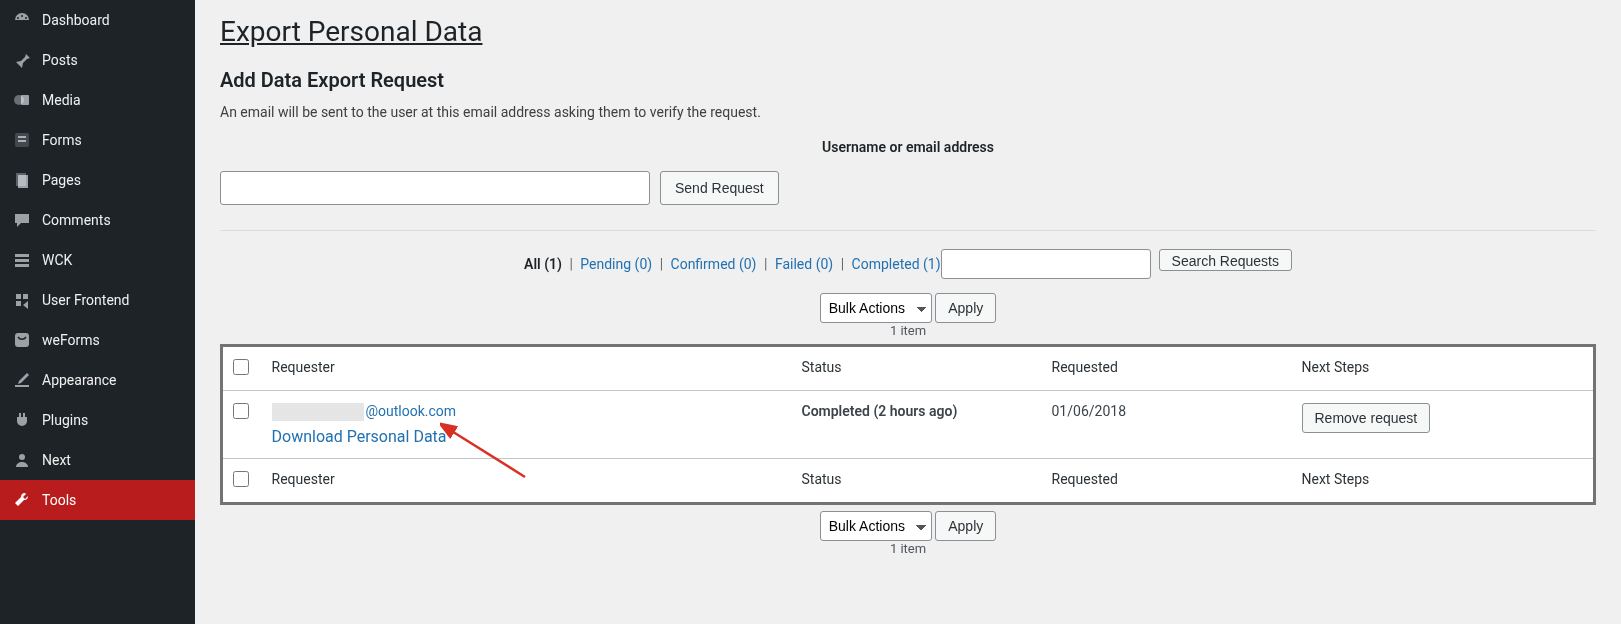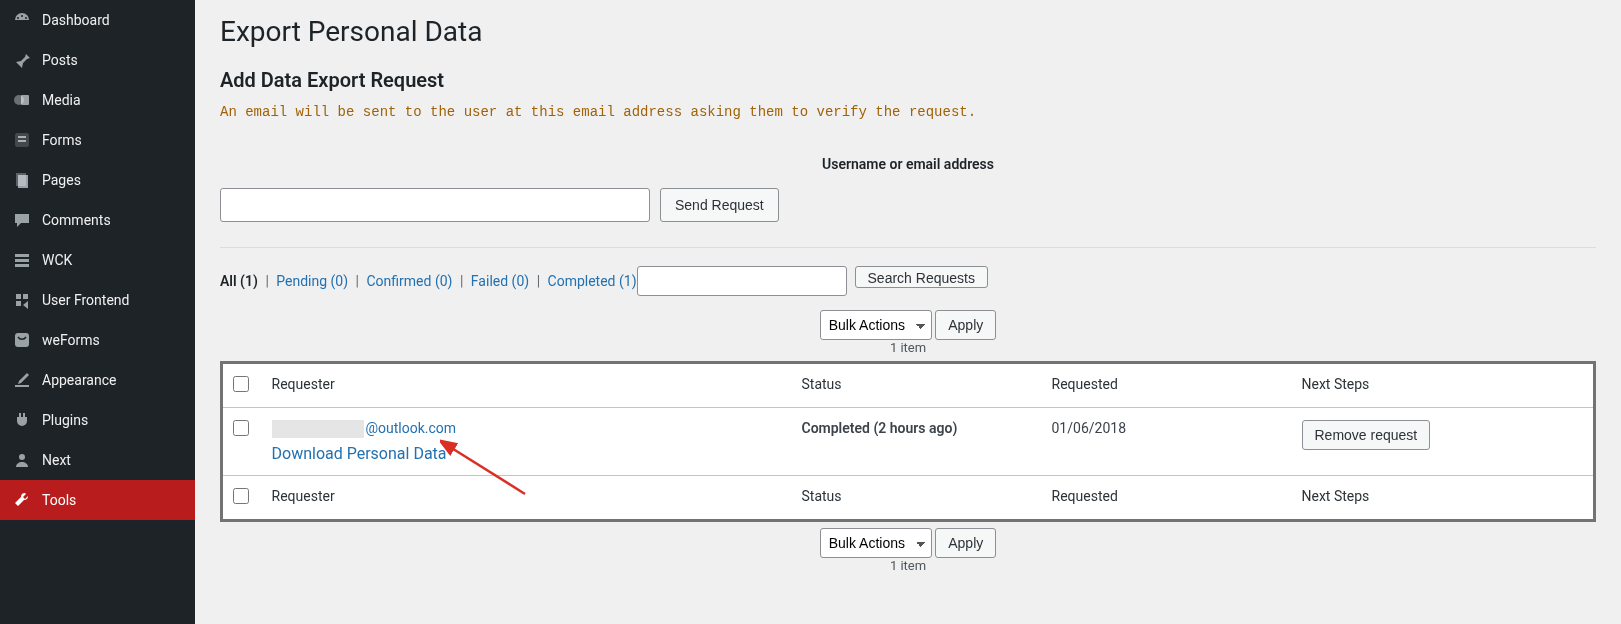--- a/index.html
+++ b/index.html
@@ -6,29 +6,29 @@
 body { font-family: -apple-system, BlinkMacSystemFont, "Segoe UI", Roboto, sans-serif; font-size: 14px; color: #3c434a; background: #f0f0f1; }
 .wrap { display: flex; min-height: 624px; }
 .sidebar { width: 195px; background: #1d2327; color: #f0f0f1; }
 .sidebar-item { display: flex; align-items: center; padding: 10px 12px; cursor: pointer; color: #f0f0f1; position: relative; }
 .sidebar-item.active { background: #b91c1c; color: #fff; }
 .sidebar-item.active::after { content: ""; position: absolute; right: -8px; top: 50%; margin-top: -8px; border: 8px solid transparent; border-right-color: #f0f0f1; }
 .sidebar-item .icon { width: 20px; height: 20px; margin-right: 10px; display: inline-flex; align-items: center; justify-content: center; color: rgba(240,246,252,.6); }
 .sidebar-item.active .icon { color: #fff; }
 .sidebar-item .label { font-size: 14px; }
 .content { flex: 1; padding: 15px 25px; }
-h1 { font-size: 28px; font-weight: 400; color: #1d2327; margin: 0 0 20px; }
+h1 { font-size: 28px; font-weight: 400; color: #1d2327; margin: 0 0 20px; text-decoration: underline; }
 h2 { font-size: 20px; font-weight: 600; color: #1d2327; margin: 0 0 12px; }
-.desc { font-size: 14px; color: #a16207; margin-bottom: 36px; font-family: Liberation Mono, monospace; }
+.desc { font-size: 14px; color: #404040; margin-bottom: 19px; }
 .form-label { font-weight: 600; font-size: 14px; color: #1d2327; margin-bottom: 16px; display: block; text-align: center; }
 .form-row { display: flex; gap: 10px; margin-bottom: 25px; }
 .text-input { border: 1px solid #8c8f94; border-radius: 3px; padding: 6px 8px; font-size: 14px; width: 430px; background: #fff; height: 34px; }
 .button { background: #f6f7f7; border: 1px solid #8c8f94; border-radius: 3px; padding: 6px 14px; font-size: 14px; cursor: pointer; color: #2c3338; height: 34px; }
 hr.sep { border: 0; border-top: 1px solid #dcdcde; margin: 0 0 18px; }
-.subsubsub { display: flex; align-items: center; justify-content: flex-start; margin-bottom: 14px; }
+.subsubsub { display: flex; align-items: center; justify-content: center; margin-bottom: 14px; }
 .filters { font-size: 14px; }
 .filters a { color: #2271b1; text-decoration: none; }
 .filters .sep { color: #646970; margin: 0 4px; }
 .filters .current { color: #1d2327; font-weight: 600; }
 .search-box { display: flex; gap: 8px; }
 .search-input { border: 1px solid #8c8f94; border-radius: 3px; padding: 4px 8px; width: 210px; height: 30px; background: #fff; }
 .tablenav { display: flex; align-items: center; justify-content: space-between; margin-bottom: 6px; flex-direction: column; }
 .bulk-select { border: 1px solid #8c8f94; border-radius: 3px; padding: 4px 24px 4px 8px; font-size: 14px; background: #fff; height: 30px; appearance: none; background-image: linear-gradient(45deg, transparent 50%, #555 50%), linear-gradient(135deg, #555 50%, transparent 50%); background-position: right 10px top 13px, right 5px top 13px; background-size: 5px 5px, 5px 5px; background-repeat: no-repeat; }
 .tablenav .count { color: #50575e; font-size: 13px; }
 table.wp-list { width: 100%; border-collapse: collapse; background: #fff; border: 3px solid #737373; }

